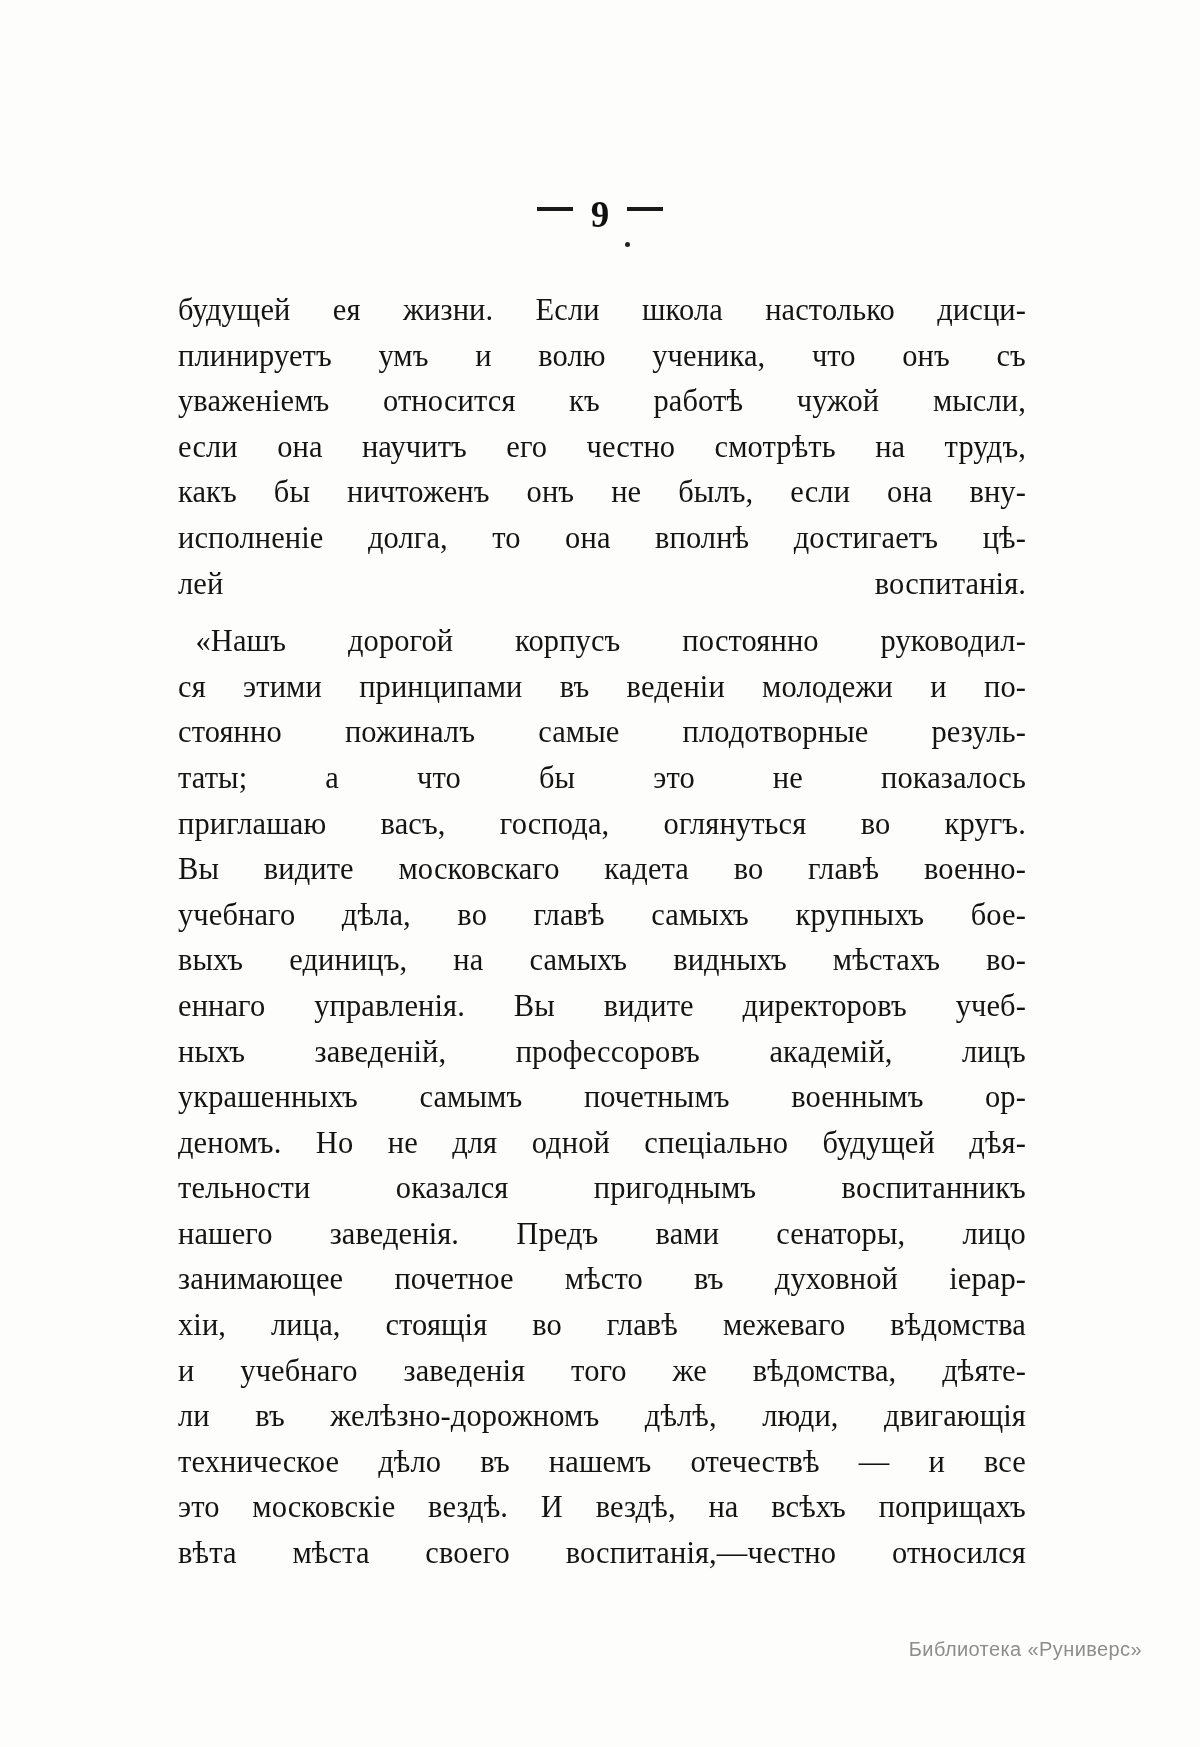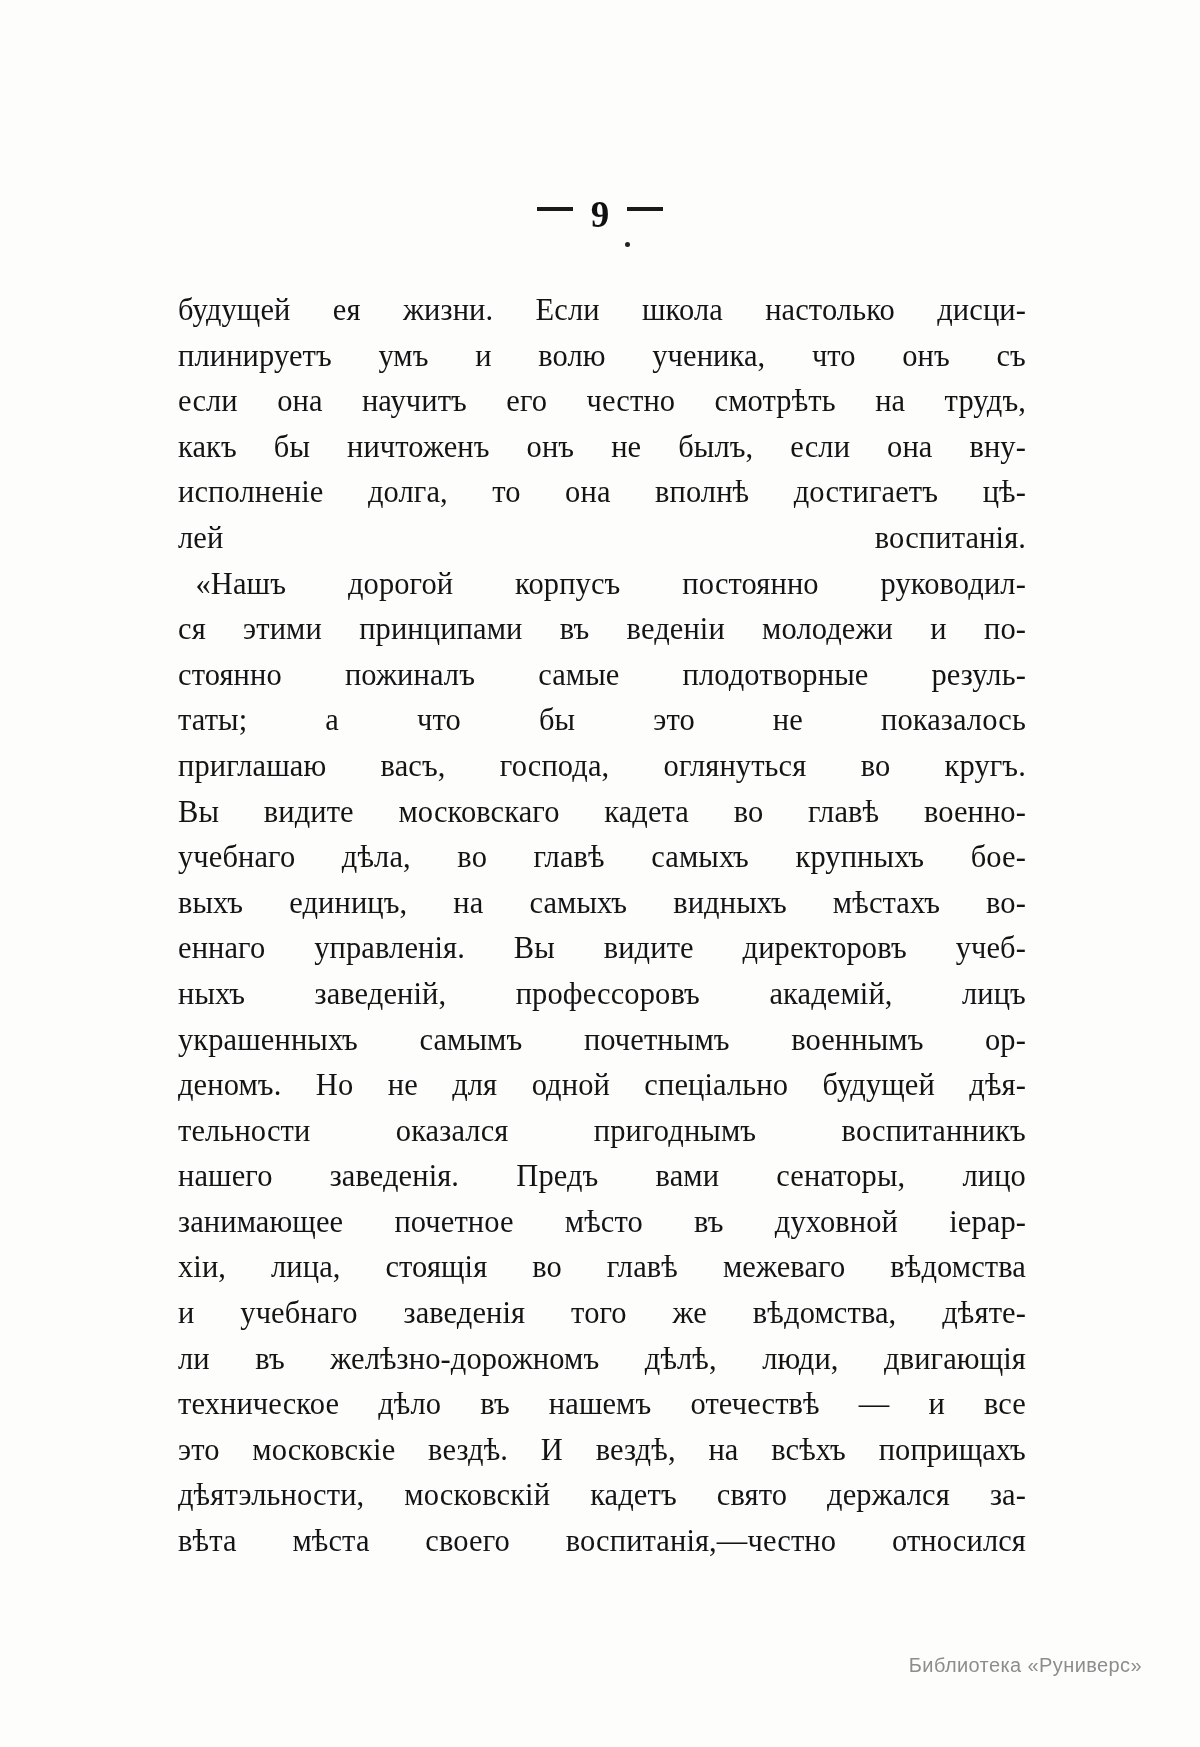--- a/index.html
+++ b/index.html
@@ -78,42 +78,42 @@
     margin: 0 0 0 0;
     font-size: 30.5px;
     line-height: 45.6px;
     text-align: justify;
     text-align-last: justify;
     letter-spacing: 0.1px;
     word-spacing: 1px;
     color: #141414;
   }
   .para + .para {
-    margin-top: 0px;
+    margin-top: 12px;
   }
 
   
   .line {
     display: flex;
     justify-content: space-between;
     white-space: pre;
     width: 100%;
     align-items: center;
   }
   .line.natural {
     display: block;
     white-space: pre;
   }
   .line > span { display: inline-block; }
 
   
   .watermark {
     position: absolute;
     right: 58px;
-    bottom: 70px;
+    bottom: 86px;
     font-family: "Liberation Sans", "DejaVu Sans", sans-serif;
     font-size: 20px;
     color: #8d8d8d;
     letter-spacing: 0.4px;
   }
 </style>
 </head>
 <body>
 
 <div class="page">
@@ -124,20 +124,21 @@
       <span class="folio-num">9</span>
       <span class="folio-dash"></span>
     </span>
     <span class="folio-dot"></span>
   </div>
 
   <div class="textblock">
     <div class="para" id="p1">
         <div class="line"><span>будущей</span><span>ея</span><span>жизни.</span><span>Если</span><span>школа</span><span>настолько</span><span>дисци-</span></div>
         <div class="line"><span>плинируетъ</span><span>умъ</span><span>и</span><span>волю</span><span>ученика,</span><span>что</span><span>онъ</span><span>съ</span></div>
+        <div class="line"><span>уваженіемъ</span><span>относится</span><span>къ</span><span>работѣ</span><span>чужой</span><span>мысли,</span></div>
         <div class="line"><span>если</span><span>она</span><span>научитъ</span><span>его</span><span>честно</span><span>смотрѣть</span><span>на</span><span>трудъ,</span></div>
         <div class="line"><span>какъ</span><span>бы</span><span>ничтоженъ</span><span>онъ</span><span>не</span><span>былъ,</span><span>если</span><span>она</span><span>вну-</span></div>
         <div class="line"><span>исполненіе</span><span>долга,</span><span>то</span><span>она</span><span>вполнѣ</span><span>достигаетъ</span><span>цѣ-</span></div>
         <div class="line natural">лей воспитанія.</div>
       </div>
     <div class="para" id="p2">
         <div class="line"><span>&nbsp;&nbsp;«Нашъ</span><span>дорогой</span><span>корпусъ</span><span>постоянно</span><span>руководил-</span></div>
         <div class="line"><span>ся</span><span>этими</span><span>принципами</span><span>въ</span><span>веденіи</span><span>молодежи</span><span>и</span><span>по-</span></div>
         <div class="line"><span>стоянно</span><span>пожиналъ</span><span>самые</span><span>плодотворные</span><span>резуль-</span></div>
         <div class="line"><span>таты;</span><span>а</span><span>что</span><span>бы</span><span>это</span><span>не</span><span>показалось</span></div>
@@ -150,20 +151,19 @@
         <div class="line"><span>украшенныхъ</span><span>самымъ</span><span>почетнымъ</span><span>военнымъ</span><span>ор-</span></div>
         <div class="line"><span>деномъ.</span><span>Но</span><span>не</span><span>для</span><span>одной</span><span>спеціально</span><span>будущей</span><span>дѣя-</span></div>
         <div class="line"><span>тельности</span><span>оказался</span><span>пригоднымъ</span><span>воспитанникъ</span></div>
         <div class="line"><span>нашего</span><span>заведенія.</span><span>Предъ</span><span>вами</span><span>сенаторы,</span><span>лицо</span></div>
         <div class="line"><span>занимающее</span><span>почетное</span><span>мѣсто</span><span>въ</span><span>духовной</span><span>іерар-</span></div>
         <div class="line"><span>хіи,</span><span>лица,</span><span>стоящія</span><span>во</span><span>главѣ</span><span>межеваго</span><span>вѣдомства</span></div>
         <div class="line"><span>и</span><span>учебнаго</span><span>заведенія</span><span>того</span><span>же</span><span>вѣдомства,</span><span>дѣяте-</span></div>
         <div class="line"><span>ли</span><span>въ</span><span>желѣзно-дорожномъ</span><span>дѣлѣ,</span><span>люди,</span><span>двигающія</span></div>
         <div class="line"><span>техническое</span><span>дѣло</span><span>въ</span><span>нашемъ</span><span>отечествѣ</span><span>—</span><span>и</span><span>все</span></div>
         <div class="line"><span>это</span><span>московскіе</span><span>вездѣ.</span><span>И</span><span>вездѣ,</span><span>на</span><span>всѣхъ</span><span>поприщахъ</span></div>
-        <div class="line"><span>дѣятэльности,</span><span>московскій</span><span>кадетъ</span><span>свято</span><span>держался</span><span>за-</span></div>
         <div class="line natural">вѣта мѣста своего воспитанія,—честно относился</div>
       </div>
   </div>
 
   <div class="watermark">Библиотека «Руниверс»</div>
 
 </div>
 
 </body></html>

